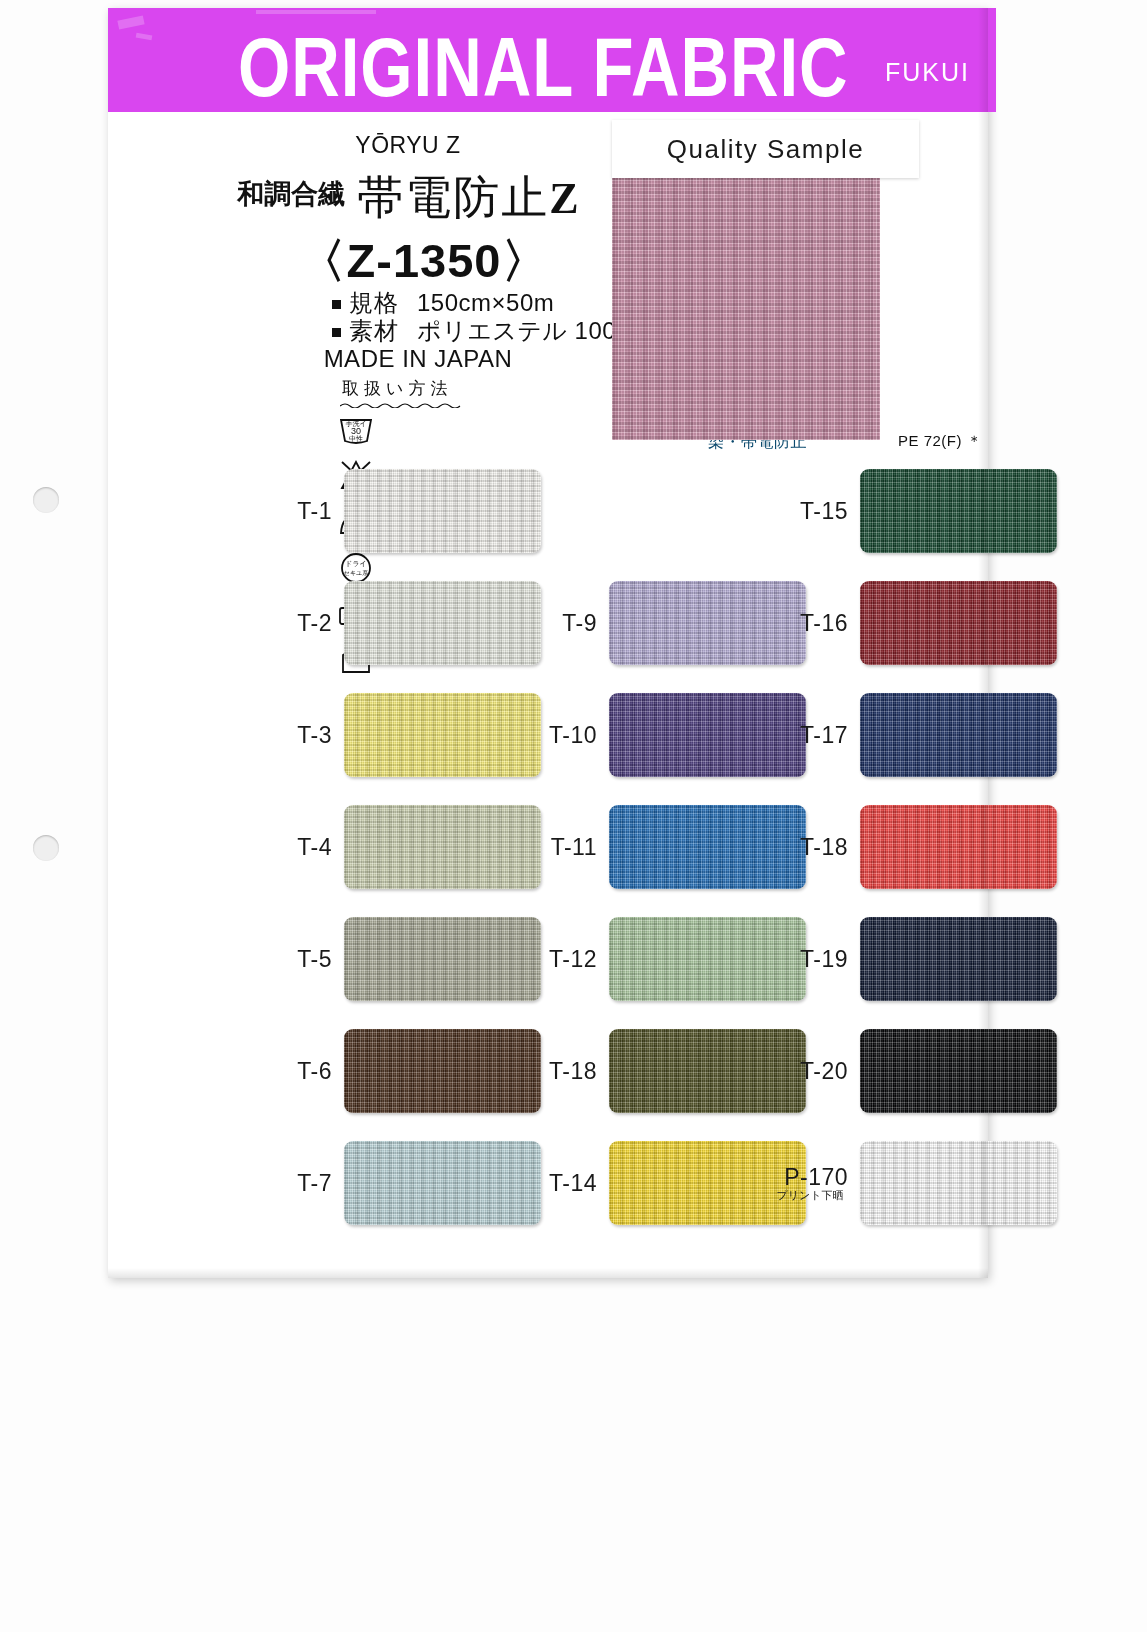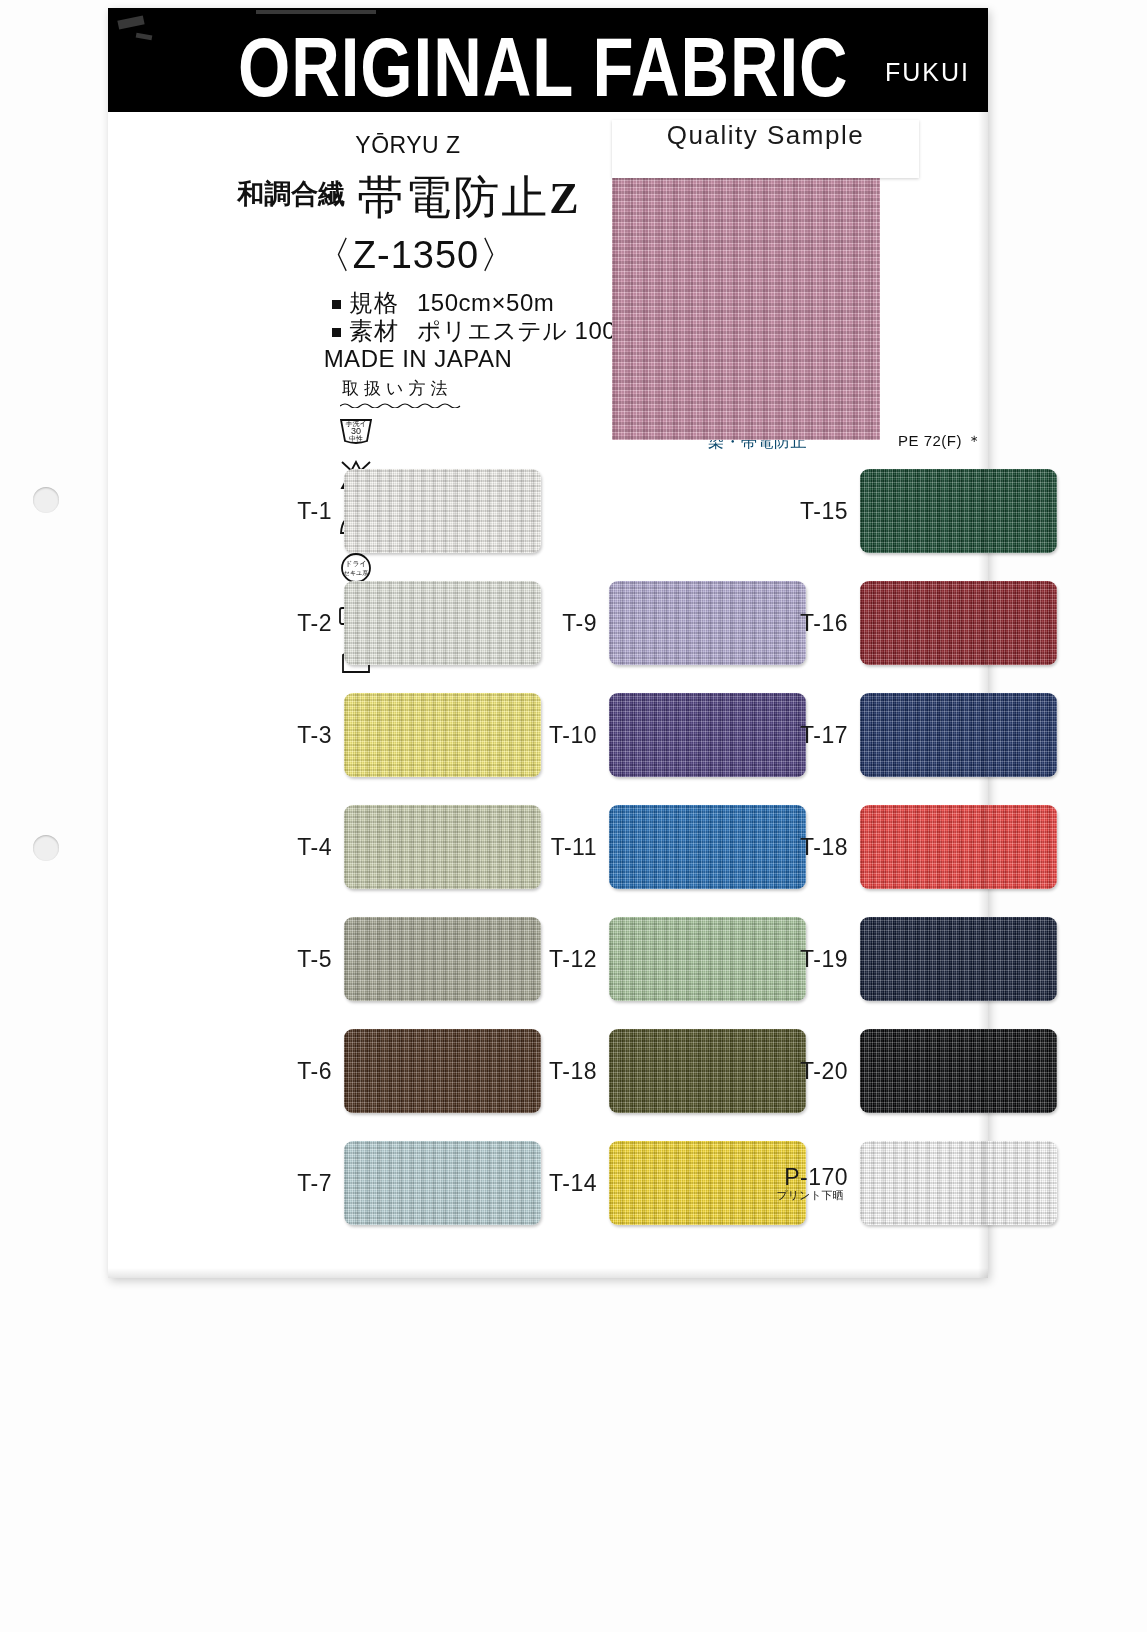--- a/index.html
+++ b/index.html
@@ -120,25 +120,25 @@
     letter-spacing: 2px;
     margin-left: 12px;
   }
   #title-main-z {
     font-size: 44px;
     font-weight: bold;
     font-family: "Liberation Serif", serif;
   }
   #code {
     position: absolute;
-    left: 8px; top: 118px;
+    left: 16px; top: 118px;
     width: 600px;
     text-align: center;
-    font-size: 38px;
-    font-weight: normal;
+    font-size: 47px;
+    font-weight: bold;
     letter-spacing: 1px;
   }
   .spec-line {
     position: absolute;
     left: 224px;
     font-size: 24px;
     white-space: nowrap;
   }
   #spec-1 { top: 175px; }
   #spec-2 { top: 203px; }
@@ -186,21 +186,21 @@
   #qs-label {
     position: absolute;
     left: 504px;
     top: 112px;
     width: 307px;
     height: 58px;
     background: #ffffff;
     box-shadow: 0 1px 3px rgba(0,0,0,0.18);
     z-index: 5;
     display: flex;
-    align-items: flex-start;
+    align-items: center;
     justify-content: center;
   }
   #qs-label-text {
     font-size: 26px;
     letter-spacing: 1.5px;
     color: #1a1a1a;
   }
   #big-swatch {
     position: absolute;
     left: 504px;
@@ -325,21 +325,21 @@
 </head>
 <body>
 
 <div id="page">
 
   <div class="punch-hole" id="hole-1"></div>
   <div class="punch-hole" id="hole-2"></div>
 
   <div id="card">
 
-    <div id="banner" style="background: #000000;">
+    <div id="banner" style="background: #d946ef; padding-left: 8px;">
       <div class="banner-scuff" id="scuff-a"></div>
       <div class="banner-scuff" id="scuff-b"></div>
       <div class="banner-scuff" id="scuff-c"></div>
       <div id="banner-title">ORIGINAL FABRIC</div>
       <div id="banner-sub">FUKUI</div>
     </div>
 
     <div id="info">
 
       <div id="romaji">YŌRYU Z</div>

